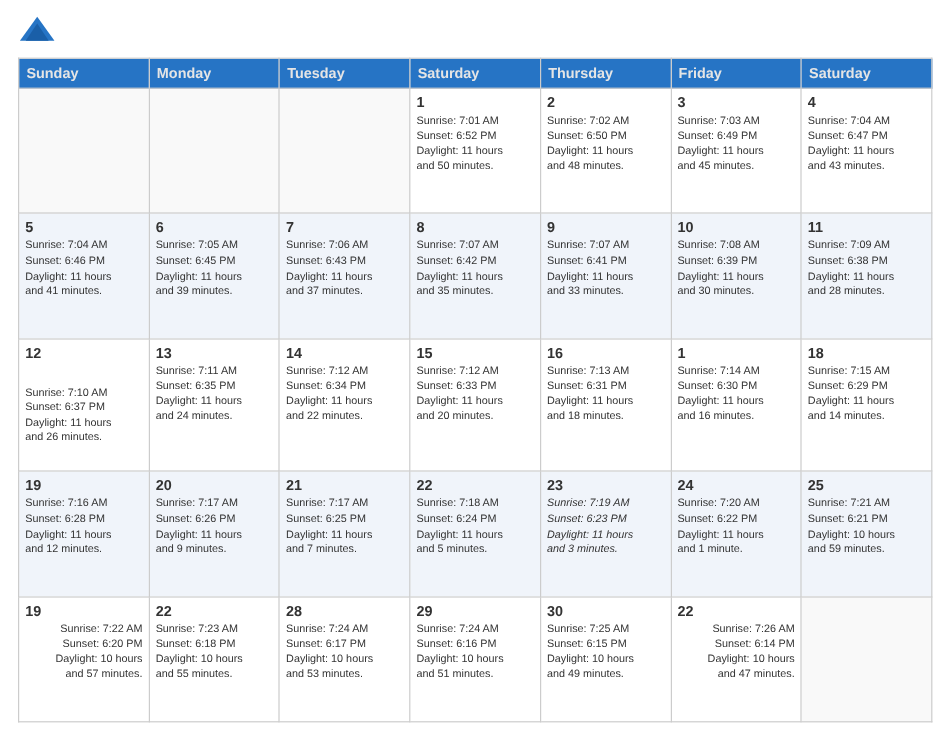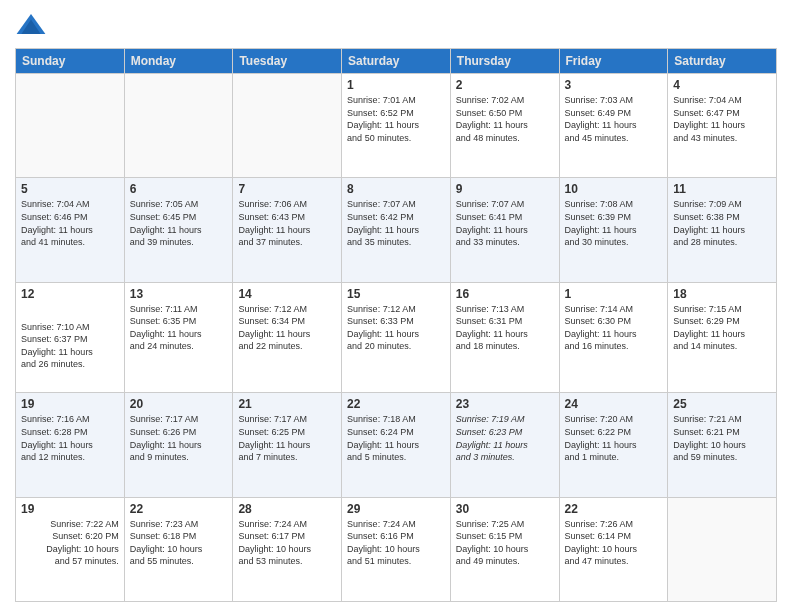--- a/index.html
+++ b/index.html
@@ -355,21 +355,21 @@
           </td>
           <td>
             <span class="day-number">30</span>
             <div class="day-info" style="white-space: pre-line;">Sunrise: 7:25 AM
 Sunset: 6:15 PM
 Daylight: 10 hours
 and 49 minutes.</div>
           </td>
           <td>
             <span class="day-number">22</span>
-            <div class="day-info" style="white-space: pre-line;">Sunrise: 7:26 AM
+            <div class="day-info" style="white-space: pre-line; text-align: right;">Sunrise: 7:26 AM
 Sunset: 6:14 PM
 Daylight: 10 hours
 and 47 minutes.</div>
           </td>
           <td class="empty-cell"></td>
         </tr>
       </tbody>
   </table>
 </div>
 

